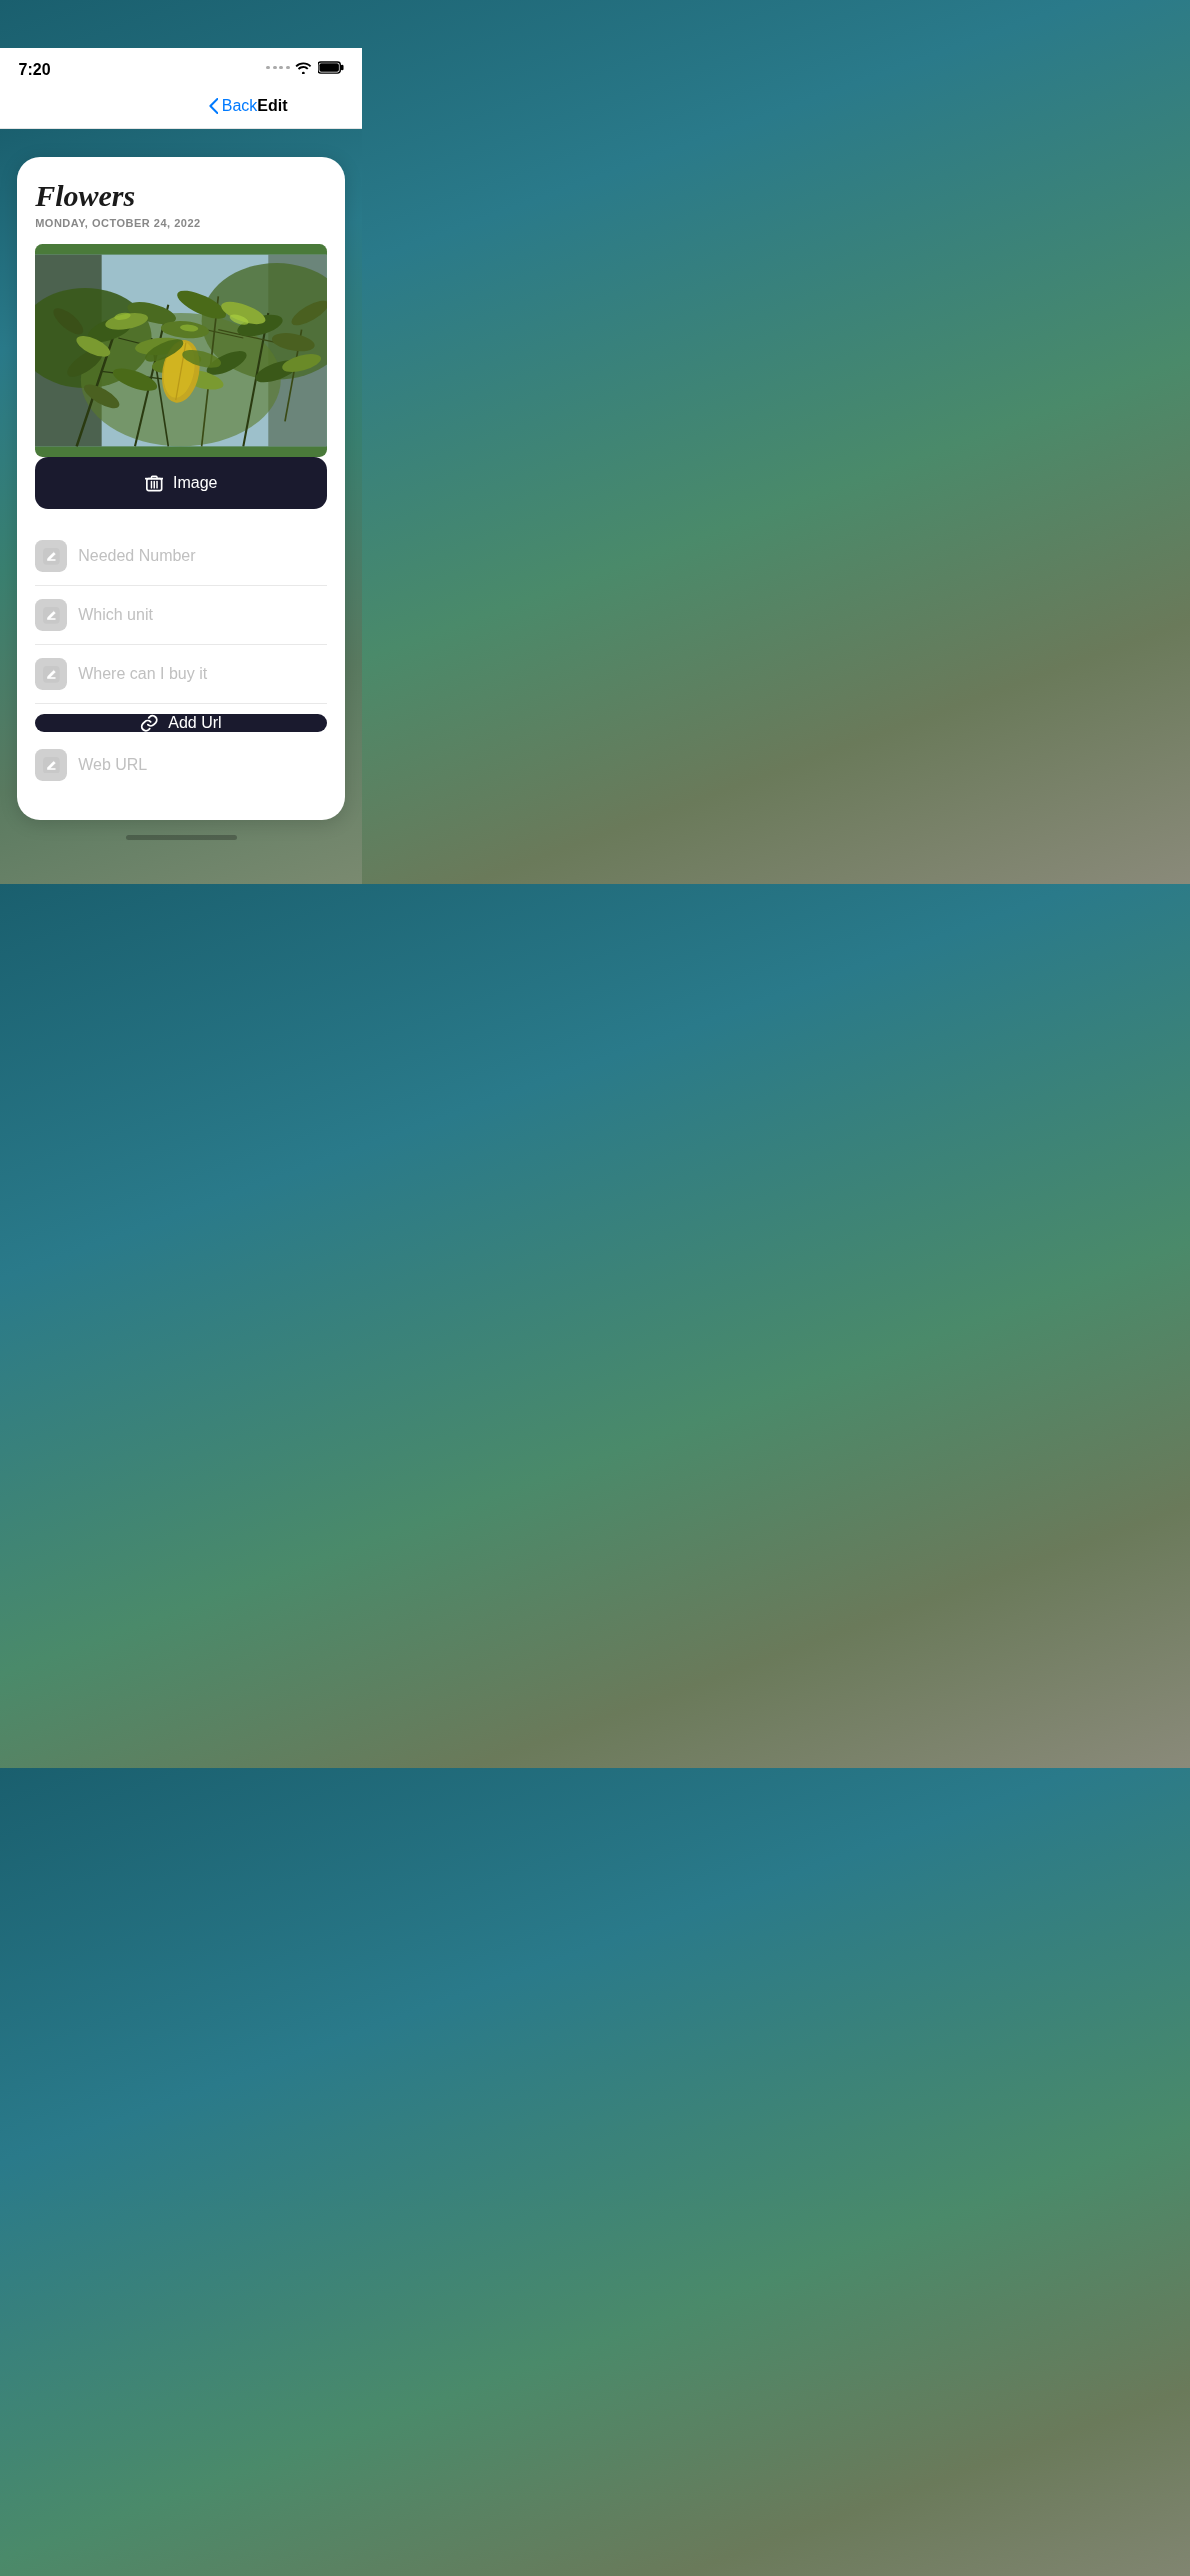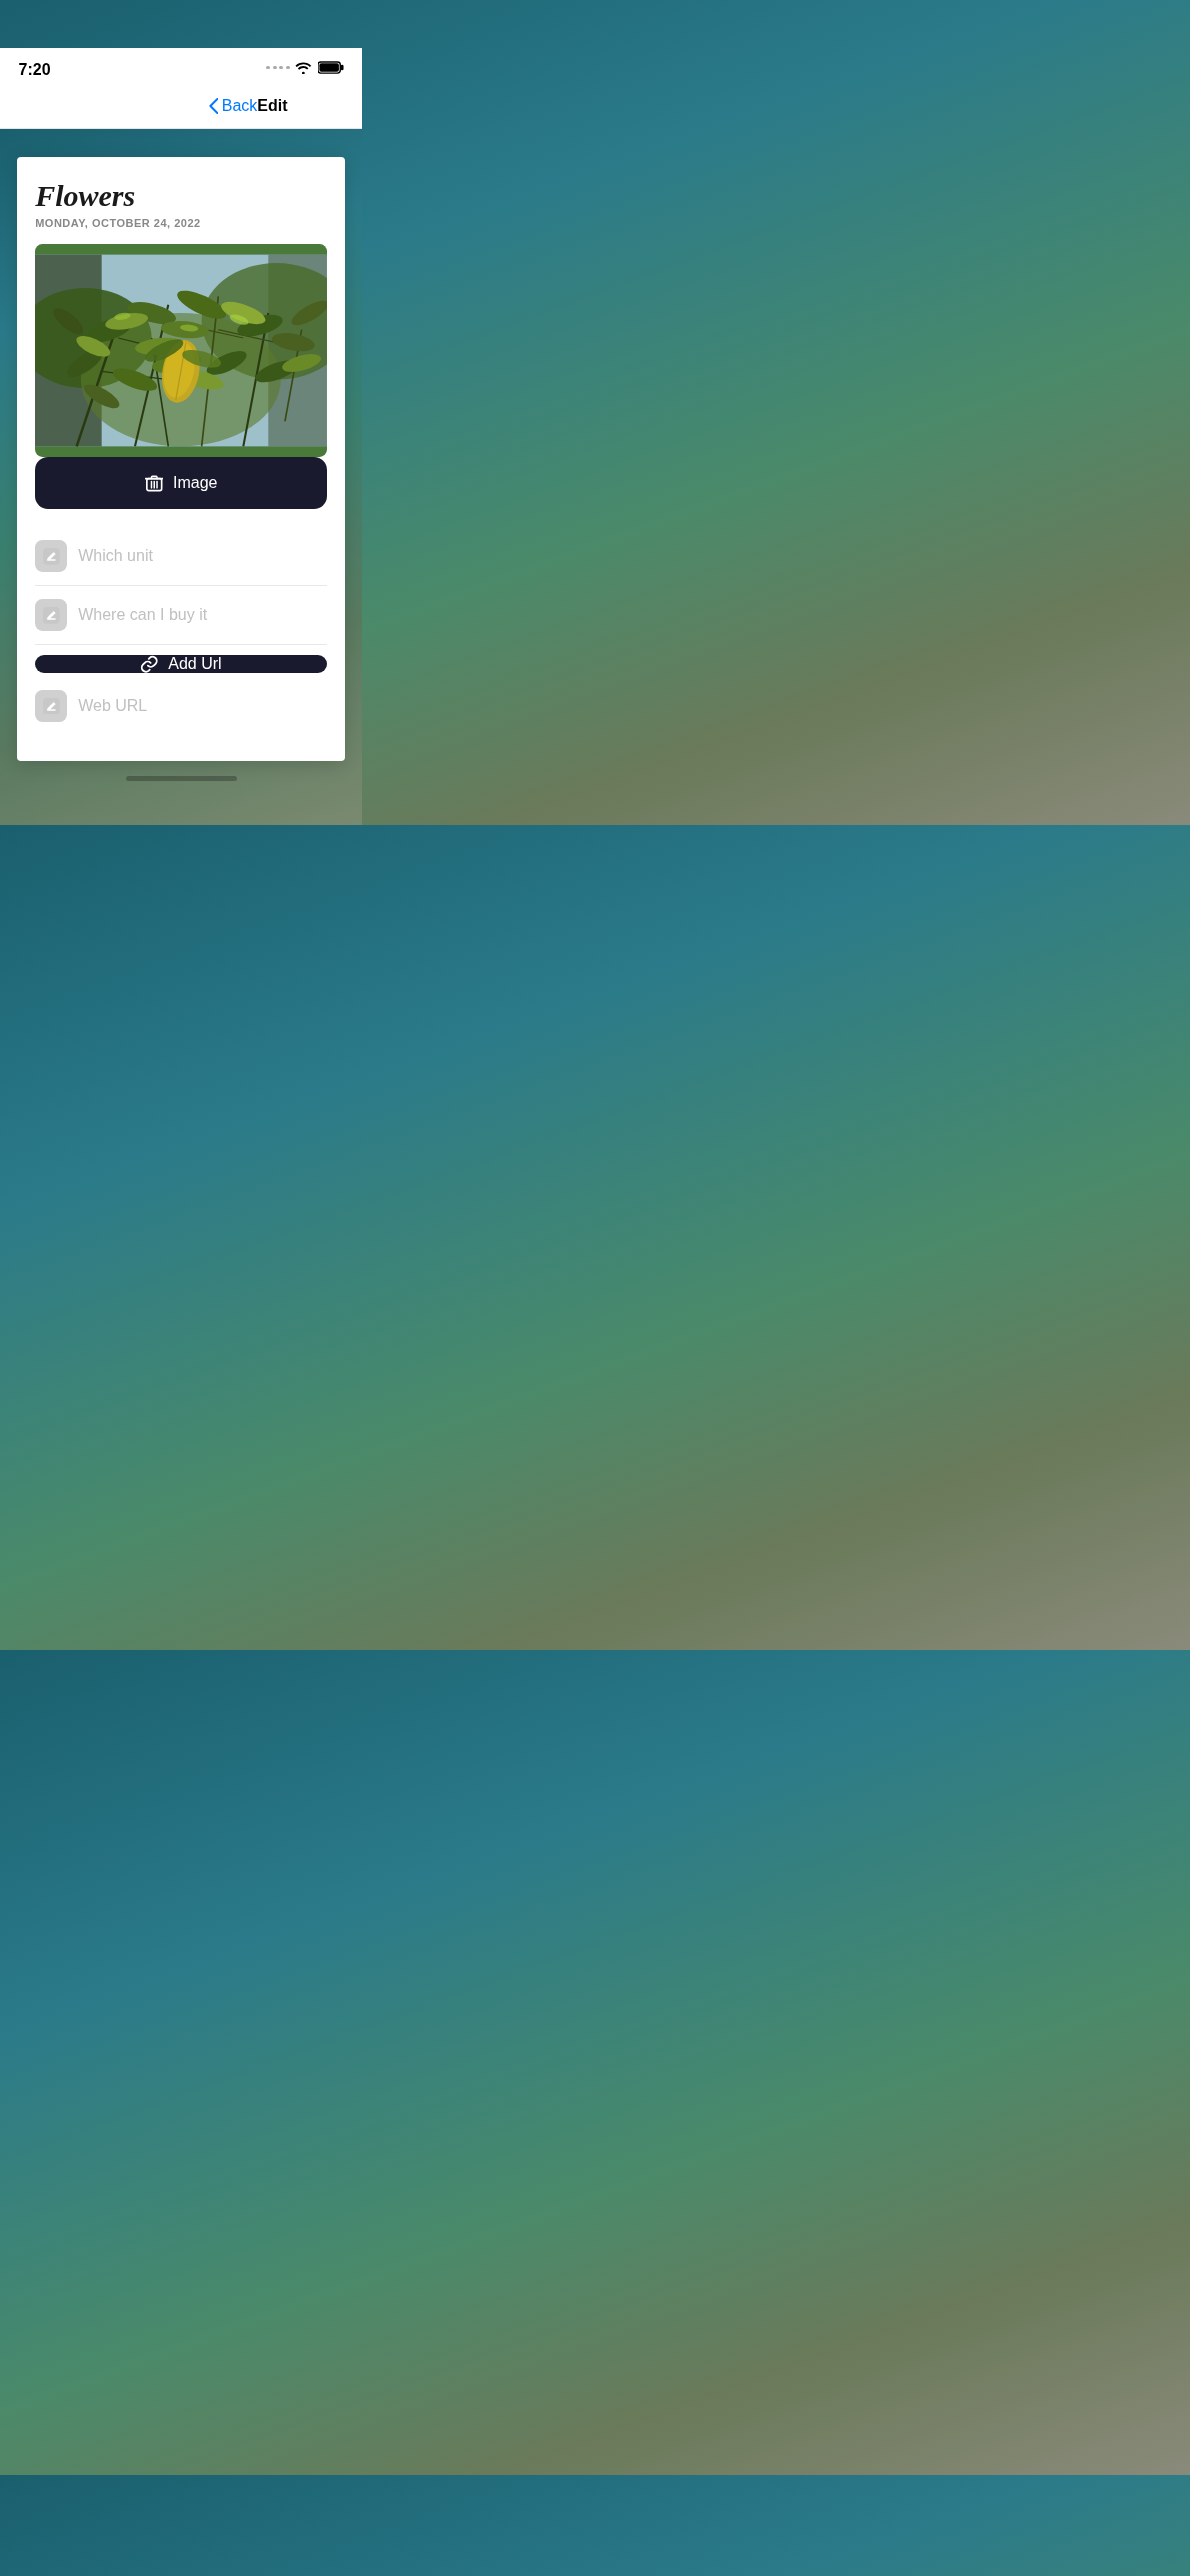--- a/index.html
+++ b/index.html
@@ -88,21 +88,21 @@
     
     .bg-area {
       padding: 28px 16.7px 37px 16.7px;
       min-height: calc(783px - 93px);
       background: linear-gradient(160deg, #1a5f6e 0%, #2a7a8a 25%, #3a8070 50%, #5a7a60 75%, #7a8a70 100%);
     }
 
     
     .card {
       background: #ffffff;
-      border-radius: 4px;
+      border-radius: 23px;
       overflow: hidden;
       padding: 22px 18.5px 26px 18.5px;
       box-shadow: 0 3.7px 18.5px rgba(0,0,0,0.15);
     }
 
     .card-title {
       font-size: 30px;
       font-weight: 800;
       font-style: italic;
       color: #1a1a1a;
@@ -334,20 +334,30 @@
         <rect x="2" y="5" width="16" height="13" rx="2" stroke="white" stroke-width="1.8" fill="none"></rect>
         <line x1="7" y1="8" x2="7" y2="15" stroke="white" stroke-width="1.6" stroke-linecap="round"></line>
         <line x1="10" y1="8" x2="10" y2="15" stroke="white" stroke-width="1.6" stroke-linecap="round"></line>
         <line x1="13" y1="8" x2="13" y2="15" stroke="white" stroke-width="1.6" stroke-linecap="round"></line>
         <line x1="0.5" y1="5" x2="19.5" y2="5" stroke="white" stroke-width="1.8" stroke-linecap="round"></line>
         <path d="M7 5V3.5C7 3 7.5 2.5 8 2.5h4c.5 0 1 .5 1 1V5" stroke="white" stroke-width="1.6" fill="none" stroke-linecap="round"></path>
       </svg>
       <span>Image</span>
     </button>
 
+    <div class="input-row">
+      <div class="edit-icon-box">
+        <svg width="16.7" height="16.7" viewBox="0 0 18 18" fill="none">
+          <rect width="18" height="18" rx="4" fill="#c8c8c8"></rect>
+          <path d="M11.5 4.5l2 2L7 13H5v-2l6.5-6.5z" fill="white" stroke="white" stroke-width="0.3"></path>
+          <line x1="5" y1="13" x2="13" y2="13" stroke="white" stroke-width="1.5" stroke-linecap="round"></line>
+        </svg>
+      </div>
+      <input class="input-field" type="text" placeholder="Needed Number" style="">
+    </div>
 
     <div class="input-row">
       <div class="edit-icon-box">
         <svg width="16.7" height="16.7" viewBox="0 0 18 18" fill="none">
           <rect width="18" height="18" rx="4" fill="#c8c8c8"></rect>
           <path d="M11.5 4.5l2 2L7 13H5v-2l6.5-6.5z" fill="white" stroke="white" stroke-width="0.3"></path>
           <line x1="5" y1="13" x2="13" y2="13" stroke="white" stroke-width="1.5" stroke-linecap="round"></line>
         </svg>
       </div>
       <input class="input-field" type="text" placeholder="Which unit" style="">

